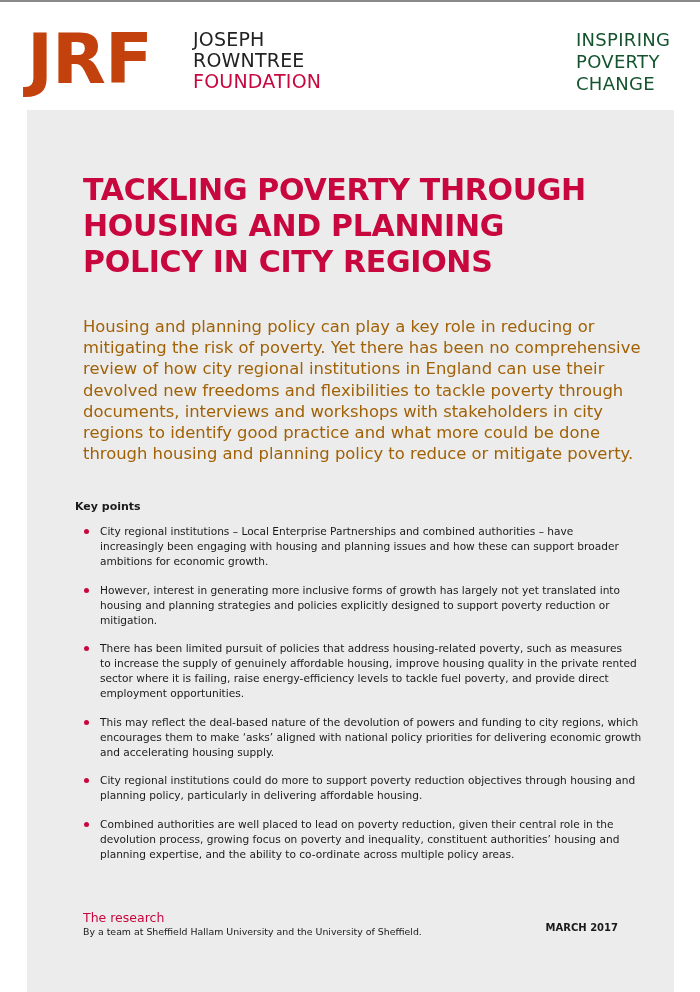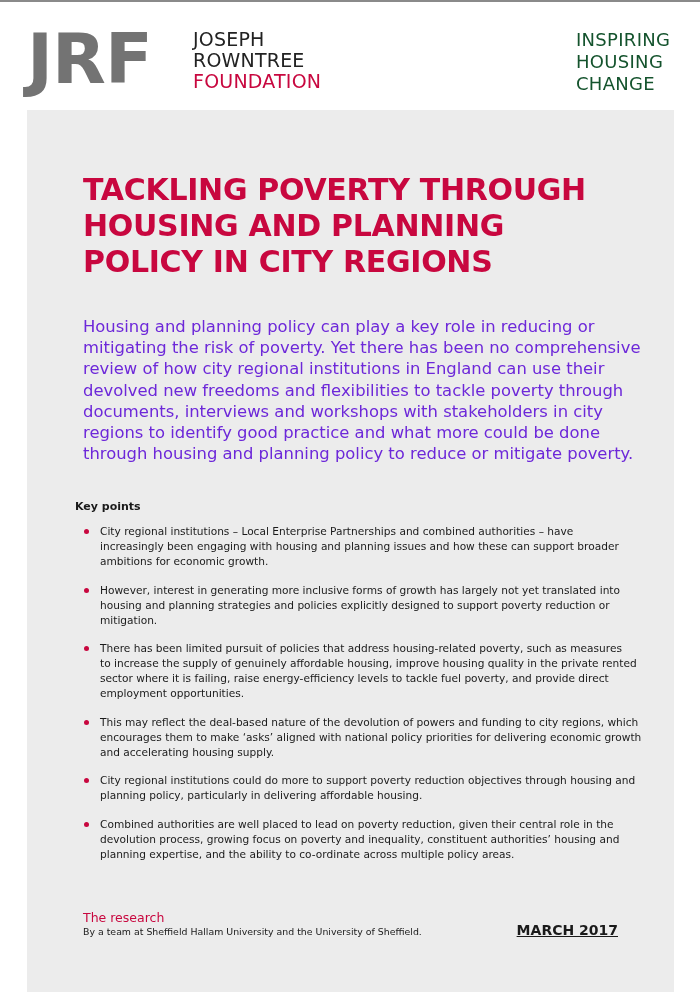--- a/index.html
+++ b/index.html
@@ -17,21 +17,21 @@
       box-sizing: border-box;
     }
     .logo-mark {
       position: absolute;
       left: 27px;
       top: 22px;
       font-family: "DejaVu Sans", sans-serif;
       font-weight: bold;
       font-size: 70px;
       line-height: 70px;
-      color: #737373;
+      color: #c2410c;
       letter-spacing: -1px;
     }
     .logo-name {
       position: absolute;
       left: 193px;
       top: 27px;
       font-family: "DejaVu Sans", sans-serif;
       font-size: 19px;
       line-height: 21px;
       letter-spacing: 0.2px;
@@ -72,21 +72,21 @@
     }
     .title div { white-space: nowrap; }
     .intro {
       position: absolute;
       left: 56px;
       top: 206px;
       width: 560px;
       font-family: "DejaVu Sans", sans-serif;
       font-size: 16.4px;
       line-height: 21.2px;
-      color: #6d28d9;
+      color: #a16207;
     }
     .intro div { white-space: nowrap; }
     .keypoints-heading {
       position: absolute;
       left: 48px;
       top: 390px;
       font-family: "DejaVu Sans", sans-serif;
       font-weight: bold;
       font-size: 11px;
       color: #1a1a1a;
@@ -135,40 +135,39 @@
       font-size: 9.4px;
       color: #1a1a1a;
       white-space: nowrap;
     }
     .date {
       position: absolute;
       right: 56px;
       top: 812px;
       font-family: "DejaVu Sans", sans-serif;
       font-weight: bold;
-      font-size: 14px;
+      font-size: 10px;
       color: #1a1a1a;
       white-space: nowrap;
-      text-decoration: underline;
     }
   </style>
 </head>
 <body>
 
 <div class="logo-mark">JRF</div>
 
 <div class="logo-name">
   <div class="dark">JOSEPH</div>
   <div class="dark">ROWNTREE</div>
   <div class="accent">FOUNDATION</div>
 </div>
 
 <div class="tagline">
   <div>INSPIRING</div>
-  <div>HOUSING</div>
+  <div>POVERTY</div>
   <div>CHANGE</div>
 </div>
 
 <div class="panel">
 
   <div class="title">
     <div>TACKLING POVERTY THROUGH</div>
     <div>HOUSING AND PLANNING</div>
     <div>POLICY IN CITY REGIONS</div>
   </div>

